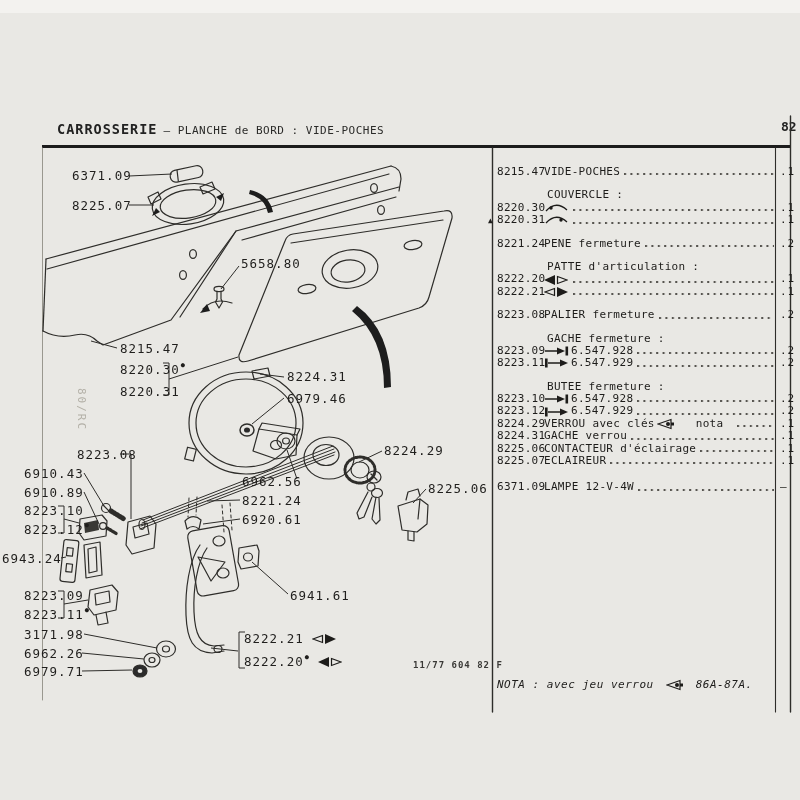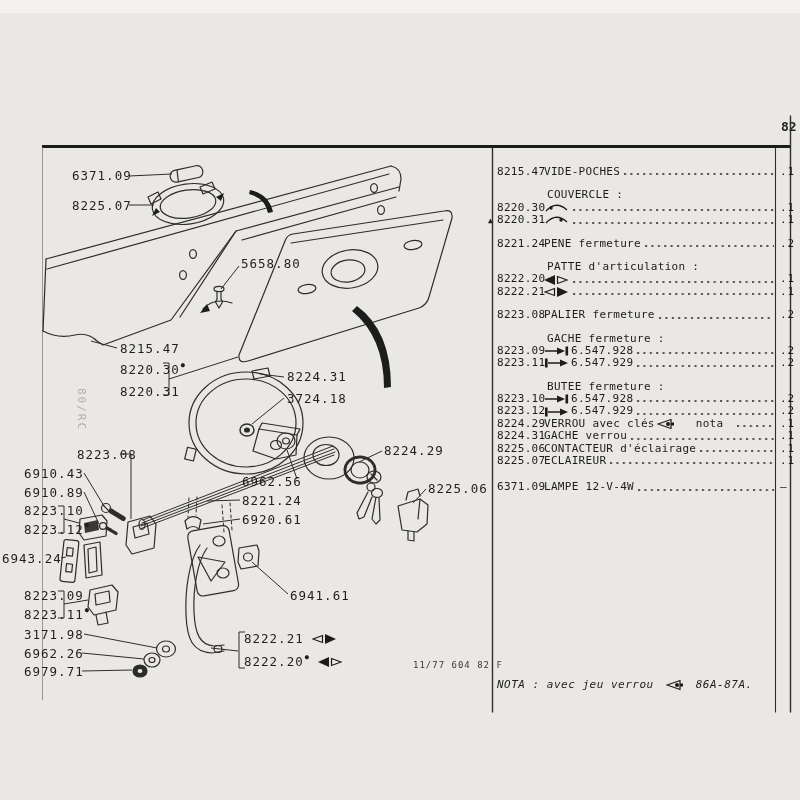--- a/index.html
+++ b/index.html
@@ -13,21 +13,21 @@
   .hdr .main{font-size:13.5px;letter-spacing:1px;font-weight:bold;color:#222;}
   .hdr .rest{font-size:11px;letter-spacing:0.5px;margin-left:6px;color:#2a2a28;}
   .pagenum{position:absolute;left:781px;top:119px;font-size:13px;font-weight:bold;color:#222;text-align:center;}
   
   .dlabel{position:absolute;font-family:"DejaVu Sans Mono", monospace;font-size:12.5px;
           letter-spacing:1px;color:#201f1d;white-space:nowrap;display:flex;align-items:center;}
   .dlabel .sup-dot{font-size:7px;line-height:7px;vertical-align:super;position:relative;top:-4px;margin-left:1px;}
   .dlabel .lbl-icon{margin-left:8px;display:inline-flex;}
   .watermark{position:absolute;left:88px;top:388px;transform:rotate(90deg);transform-origin:top left;
              color:#b3b0a7;font-size:11px;letter-spacing:2px;}
-  .plateref{position:absolute;left:413px;top:660px;font-size:9px;letter-spacing:1px;color:#3a3936;}
+  .plateref{position:absolute;left:413px;top:660px;font-size:9px;letter-spacing:1px;color:#3a3936;font-weight:bold;}
   
   .parts{position:absolute;left:497px;top:166px;width:293px;font-size:11px;line-height:12.4px;}
   .row{position:relative;display:flex;align-items:baseline;height:12.4px;width:279px;}
   .row.gap{margin-top:11px;}
   .row.gap-lg{margin-top:14px;}
   .row .prefix{position:absolute;left:-9px;top:1px;font-size:8px;}
   .row .ref{width:47px;flex:none;letter-spacing:0.3px;}
   .row .ricon{flex:none;width:27px;display:flex;align-items:center;align-self:center;}
   .row .lab{flex:none;letter-spacing:0.3px;margin-right:2px;white-space:nowrap;}
   .row .lab2{flex:none;letter-spacing:0.3px;margin:0 12px;}
@@ -39,20 +39,23 @@
   .note{position:absolute;left:497px;top:678px;font-size:11px;font-style:italic;
         display:flex;align-items:center;white-space:nowrap;letter-spacing:0.5px;}
   .note .n-icon{margin:0 6px;display:inline-flex;}
 </style>
 </head>
 <body>
 
 <div class="page">
   <div class="topstrip"></div>
 
+  <div class="hdr">
+    <span class="main">CARROSSERIE</span><span class="rest">– PLANCHE de BORD : VIDE-POCHES</span>
+  </div>
   <div class="pagenum">82</div>
 
   <svg width="800" height="800" viewBox="0 0 800 800" style="position:absolute;left:0;top:0;">
     <g stroke="#2e2d2a" fill="none" stroke-width="1.2" stroke-linecap="round" stroke-linejoin="round">
 
       <rect x="42" y="145" width="749" height="3" fill="#1c1c1c" stroke="none"></rect>
       <line x1="42.5" y1="148" x2="42.5" y2="700" stroke="#9a988f" stroke-width="1"></line>
       <line x1="492.5" y1="148" x2="492.5" y2="712" stroke-width="1.4"></line>
       <line x1="775.5" y1="148" x2="775.5" y2="712" stroke-width="1.1"></line>
       <line x1="790.5" y1="116" x2="790.5" y2="712" stroke-width="1.4"></line>
@@ -230,21 +233,21 @@
         <span>8220.30</span>
         <span class="sup-dot">●</span>
       </div>
       <div class="dlabel" style="left: 120px; top: 384px;">
         <span>8220.31</span>
       </div>
       <div class="dlabel" style="left: 287px; top: 369px;">
         <span>8224.31</span>
       </div>
       <div class="dlabel" style="left: 287px; top: 391px;">
-        <span>3724.18</span>
+        <span>6979.46</span>
       </div>
       <div class="dlabel" style="left: 77px; top: 447px;">
         <span>8223.08</span>
       </div>
       <div class="dlabel" style="left: 24px; top: 466px;">
         <span>6910.43</span>
       </div>
       <div class="dlabel" style="left: 24px; top: 485px;">
         <span>6910.89</span>
       </div>

